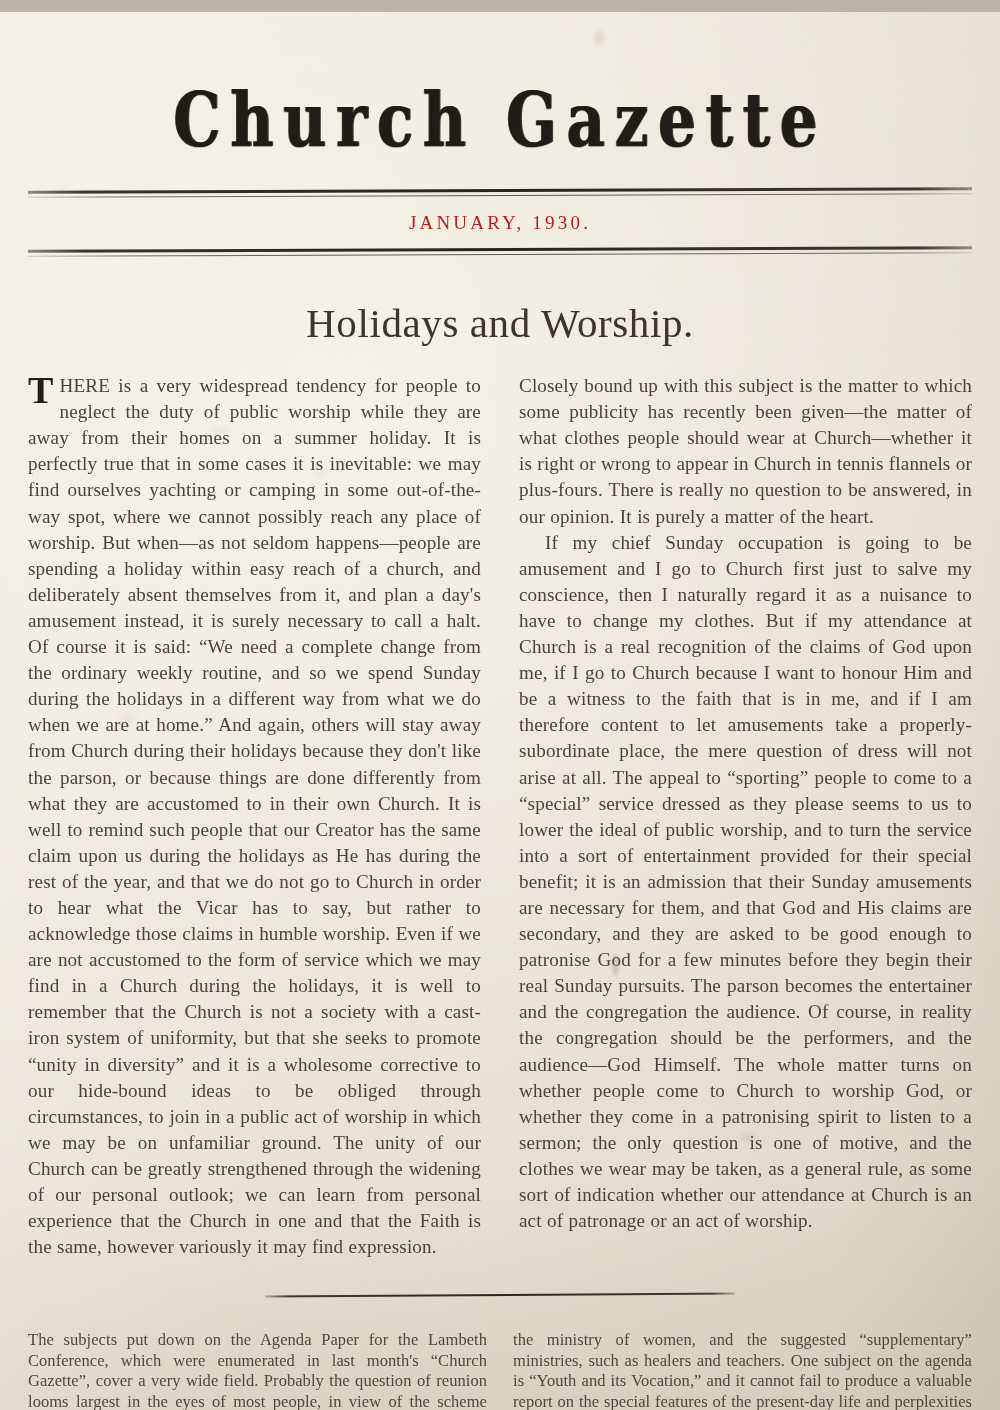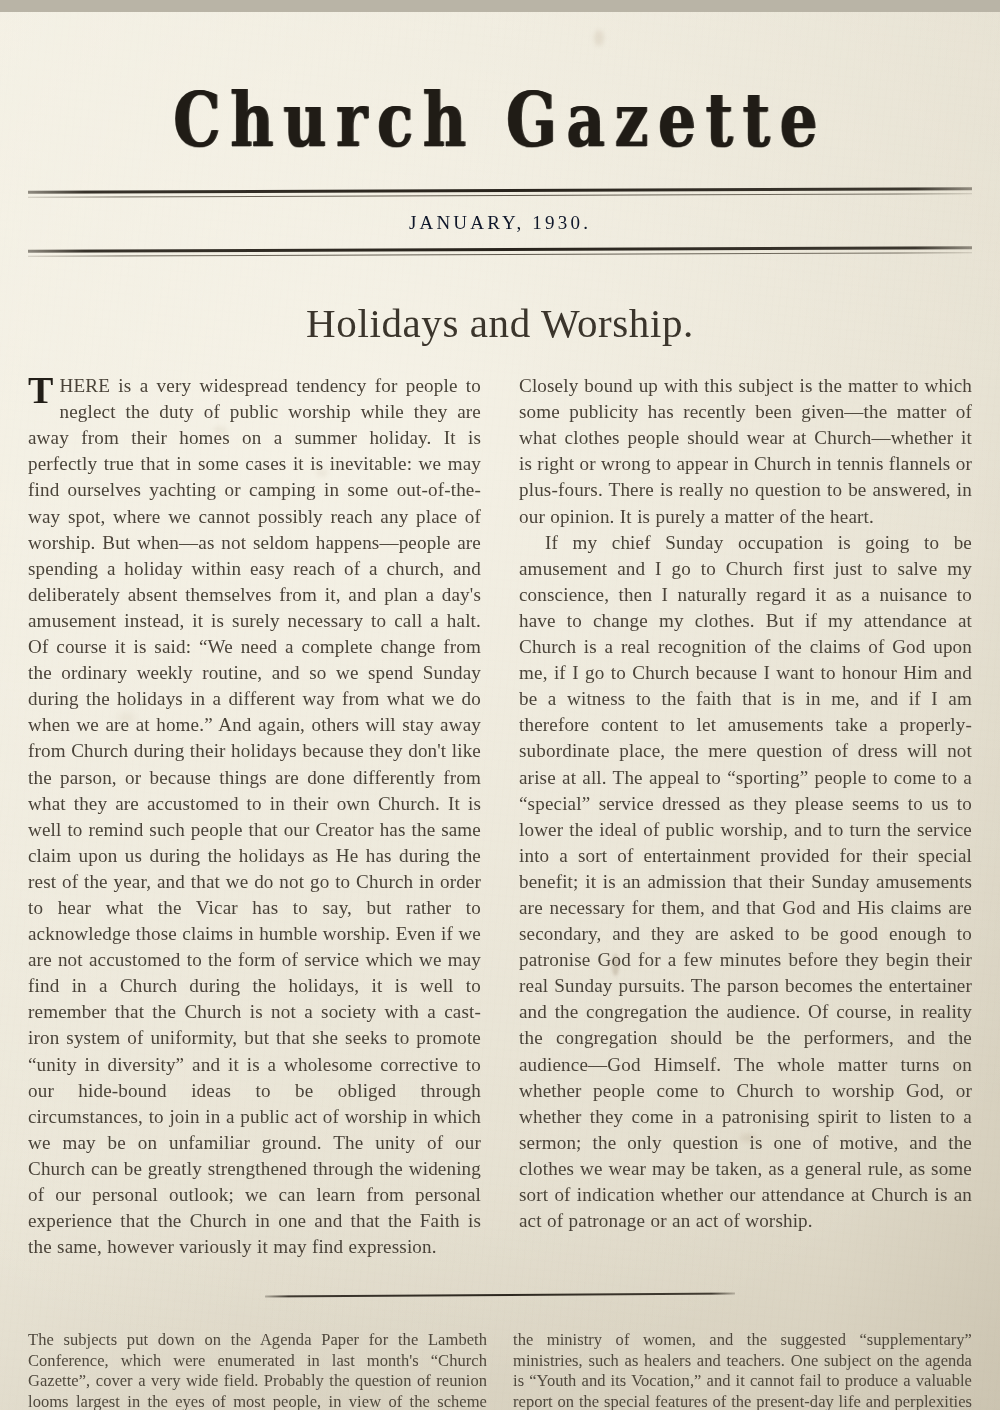--- a/index.html
+++ b/index.html
@@ -115,21 +115,21 @@
       rgba(66,59,48,0.85) 50%,
       rgba(72,65,53,0.72) 92%,
       rgba(95,87,72,0.22) 100%);
     transform: rotate(-0.22deg);
   }
 
   .issue-date {
     text-align: center;
     font-size: 19px;
     letter-spacing: 3.2px;
-    color: #0f172a;
+    color: #b91c1c;
     padding: 16px 0 14px;
     font-family: "Liberation Serif", serif;
   }
 
   
   .article-title {
     text-align: center;
     font-size: 41px;
     font-weight: 400;
     letter-spacing: 0.6px;

